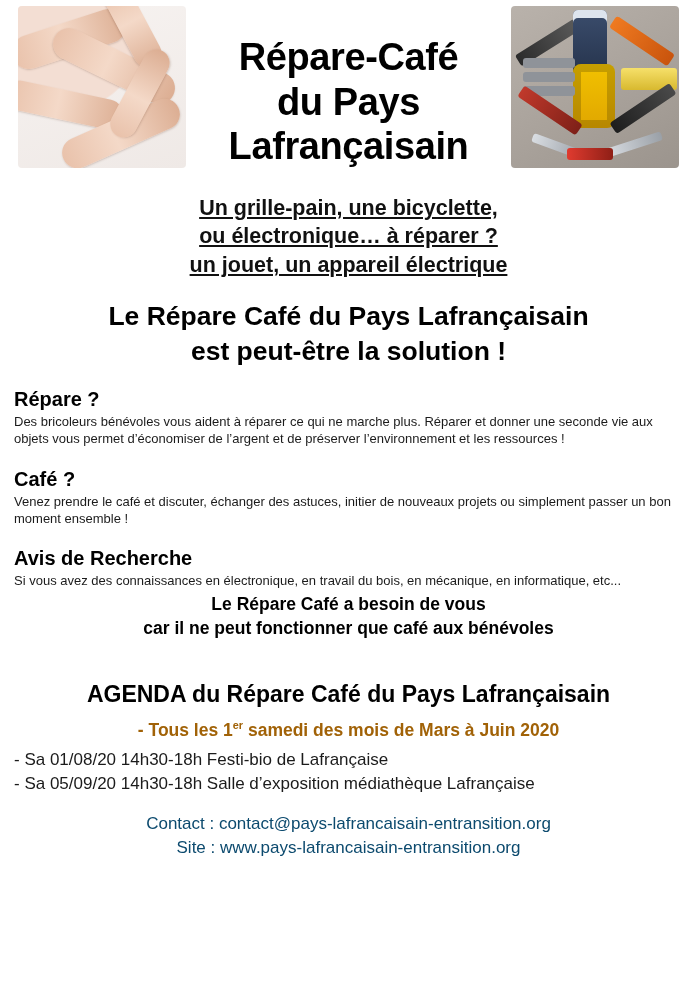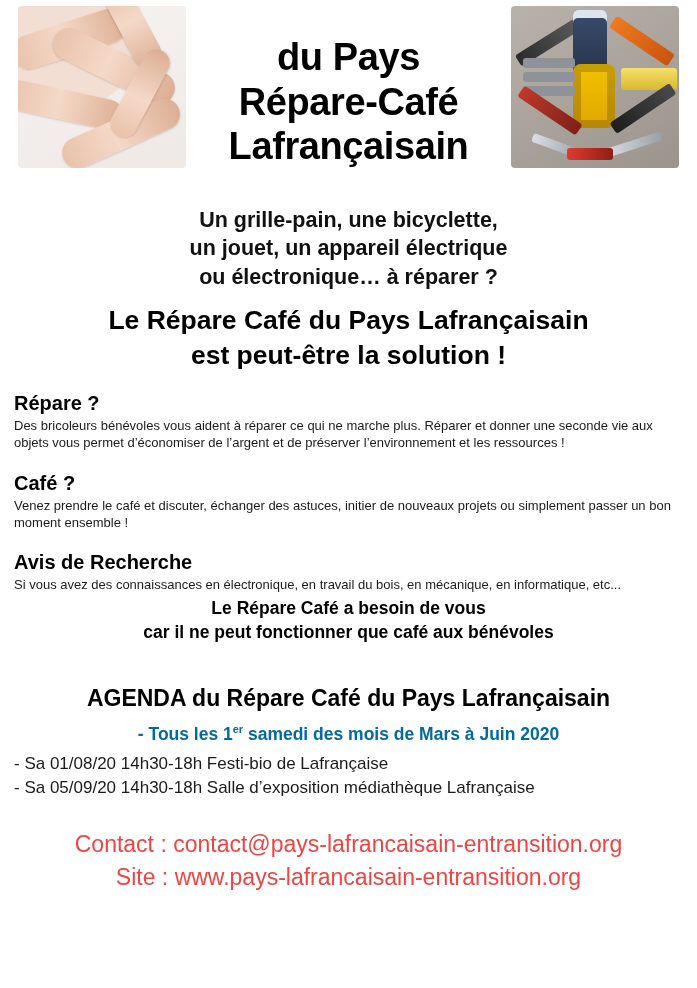--- a/index.html
+++ b/index.html
@@ -96,29 +96,30 @@
     letter-spacing: -0.4px;
     color: #000;
   }
 
   
   .intro {
     text-align: center;
     font-size: 21.5px;
     font-weight: bold;
     line-height: 1.32;
-    margin-top: 28px;
+    margin-top: 16px;
     color: #111;
+    text-decoration: underline;
   }
   .solution {
     text-align: center;
     font-size: 26.5px;
     font-weight: bold;
     line-height: 1.3;
-    margin-top: 12px;
+    margin-top: 20px;
     color: #000;
   }
 
   
   .section { margin-top: 20px; }
   .section h2 {
     margin: 0 0 2px 0;
     font-size: 20px;
     font-weight: bold;
     color: #000;
@@ -146,36 +147,36 @@
     font-weight: bold;
     margin-top: 40px;
     color: #000;
   }
   .agenda-main {
     text-align: center;
     font-size: 17.5px;
     font-weight: bold;
     line-height: 1.35;
     margin-top: 10px;
-    color: #0369a1;
+    color: #a16207;
   }
   .agenda-list {
     margin-top: 6px;
     font-size: 17px;
     line-height: 1.42;
     color: #1b1b1b;
   }
 
   
   .contact {
     text-align: center;
-    font-size: 23px;
+    font-size: 17px;
     line-height: 1.4;
-    margin-top: 28px;
-    color: #ef4444;
+    margin-top: 16px;
+    color: #0c4a6e;
   }
   sup { font-size: 0.62em; vertical-align: super; }
 </style>
 </head>
 <body>
 
 <div class="page">
 
   <div class="header">
 
@@ -200,30 +201,30 @@
         <span class="tool t-keys"></span>
         <span class="tool t-plier3"></span>
         <span class="tool t-plier2"></span>
         <span class="tool t-screw"></span>
         <span class="tool t-screw2"></span>
         <span class="tool t-cutter"></span>
       </div>
     </div>
 
     <h1 class="title">
+      <div>Répare-Café</div>
       <div>du Pays</div>
-      <div>Répare-Café</div>
       <div>Lafrançaisain</div>
     </h1>
   </div>
 
   <div class="intro">
     <div>Un grille-pain, une bicyclette,</div>
+    <div>ou électronique… à réparer ?</div>
     <div>un jouet, un appareil électrique</div>
-    <div>ou électronique… à réparer ?</div>
   </div>
 
   <div class="solution">
     <div>Le Répare Café du Pays Lafrançaisain</div>
     <div>est peut-être la solution !</div>
   </div>
 
   <div class="section">
     <h2>Répare ?</h2>
     <p>Des bricoleurs bénévoles vous aident à réparer ce qui ne marche plus. Réparer et donner une seconde vie aux objets vous permet d’économiser de l’argent et de préserver l’environnement et les ressources !</p>

